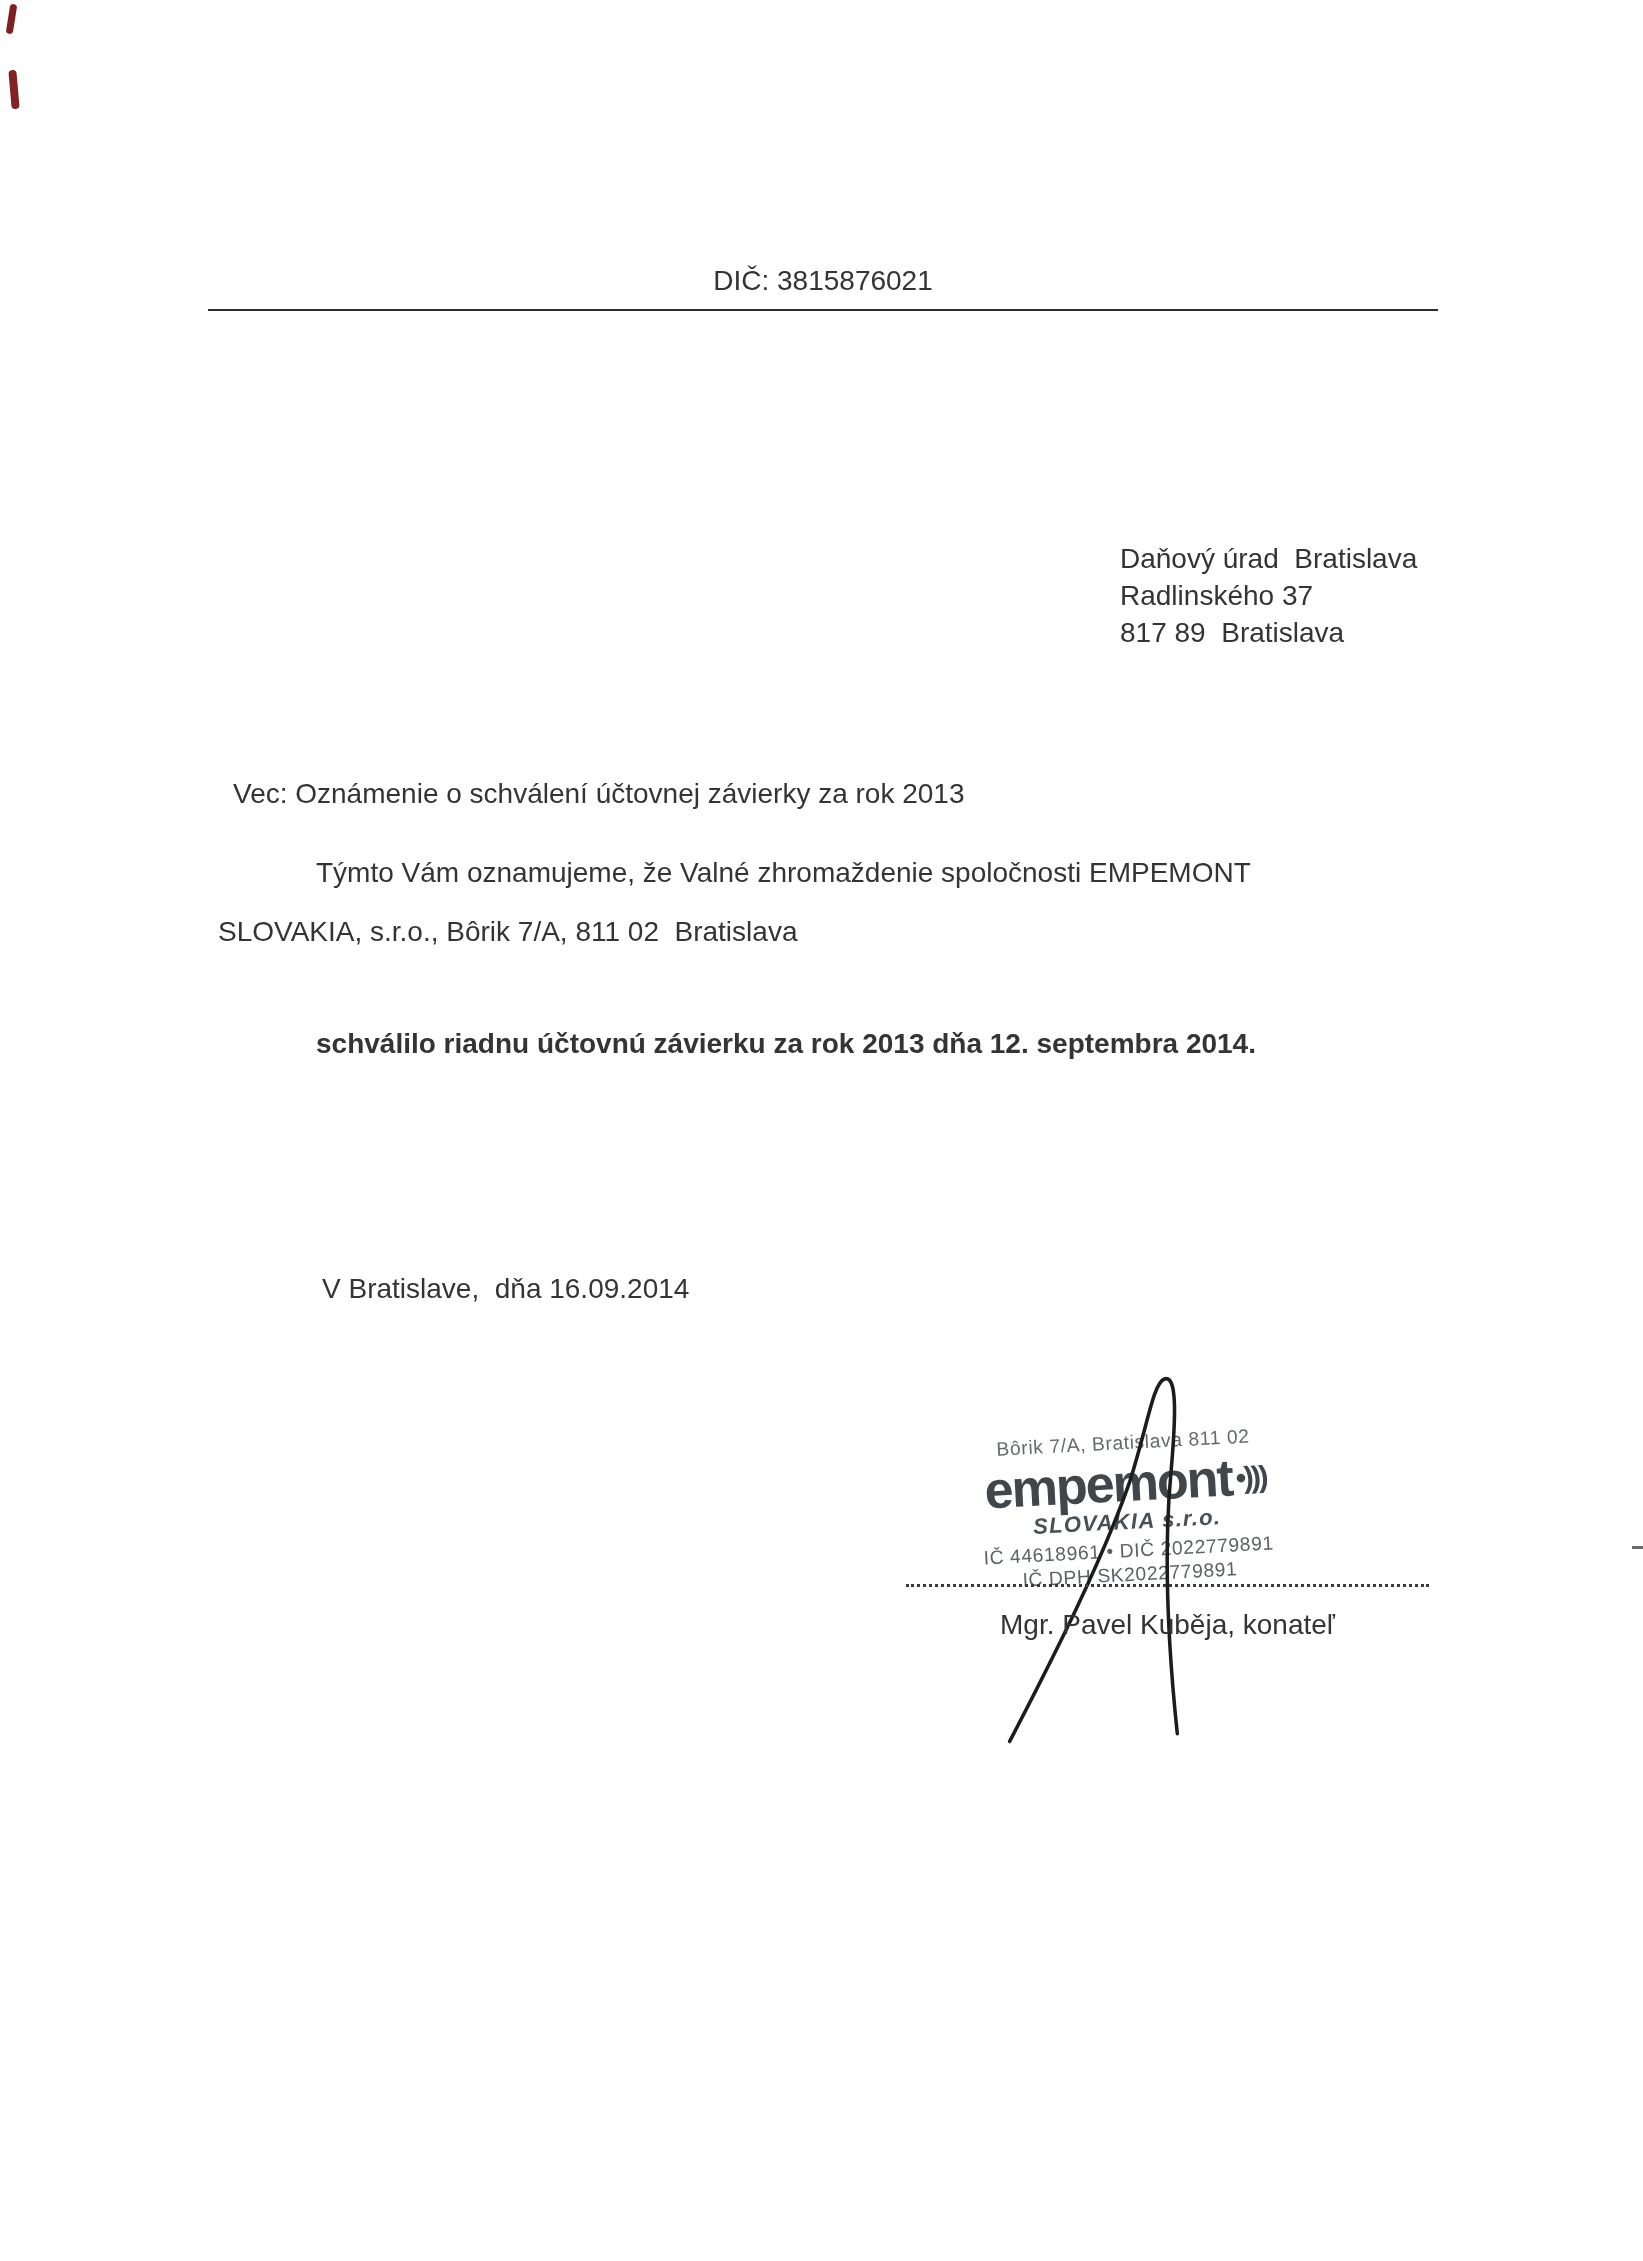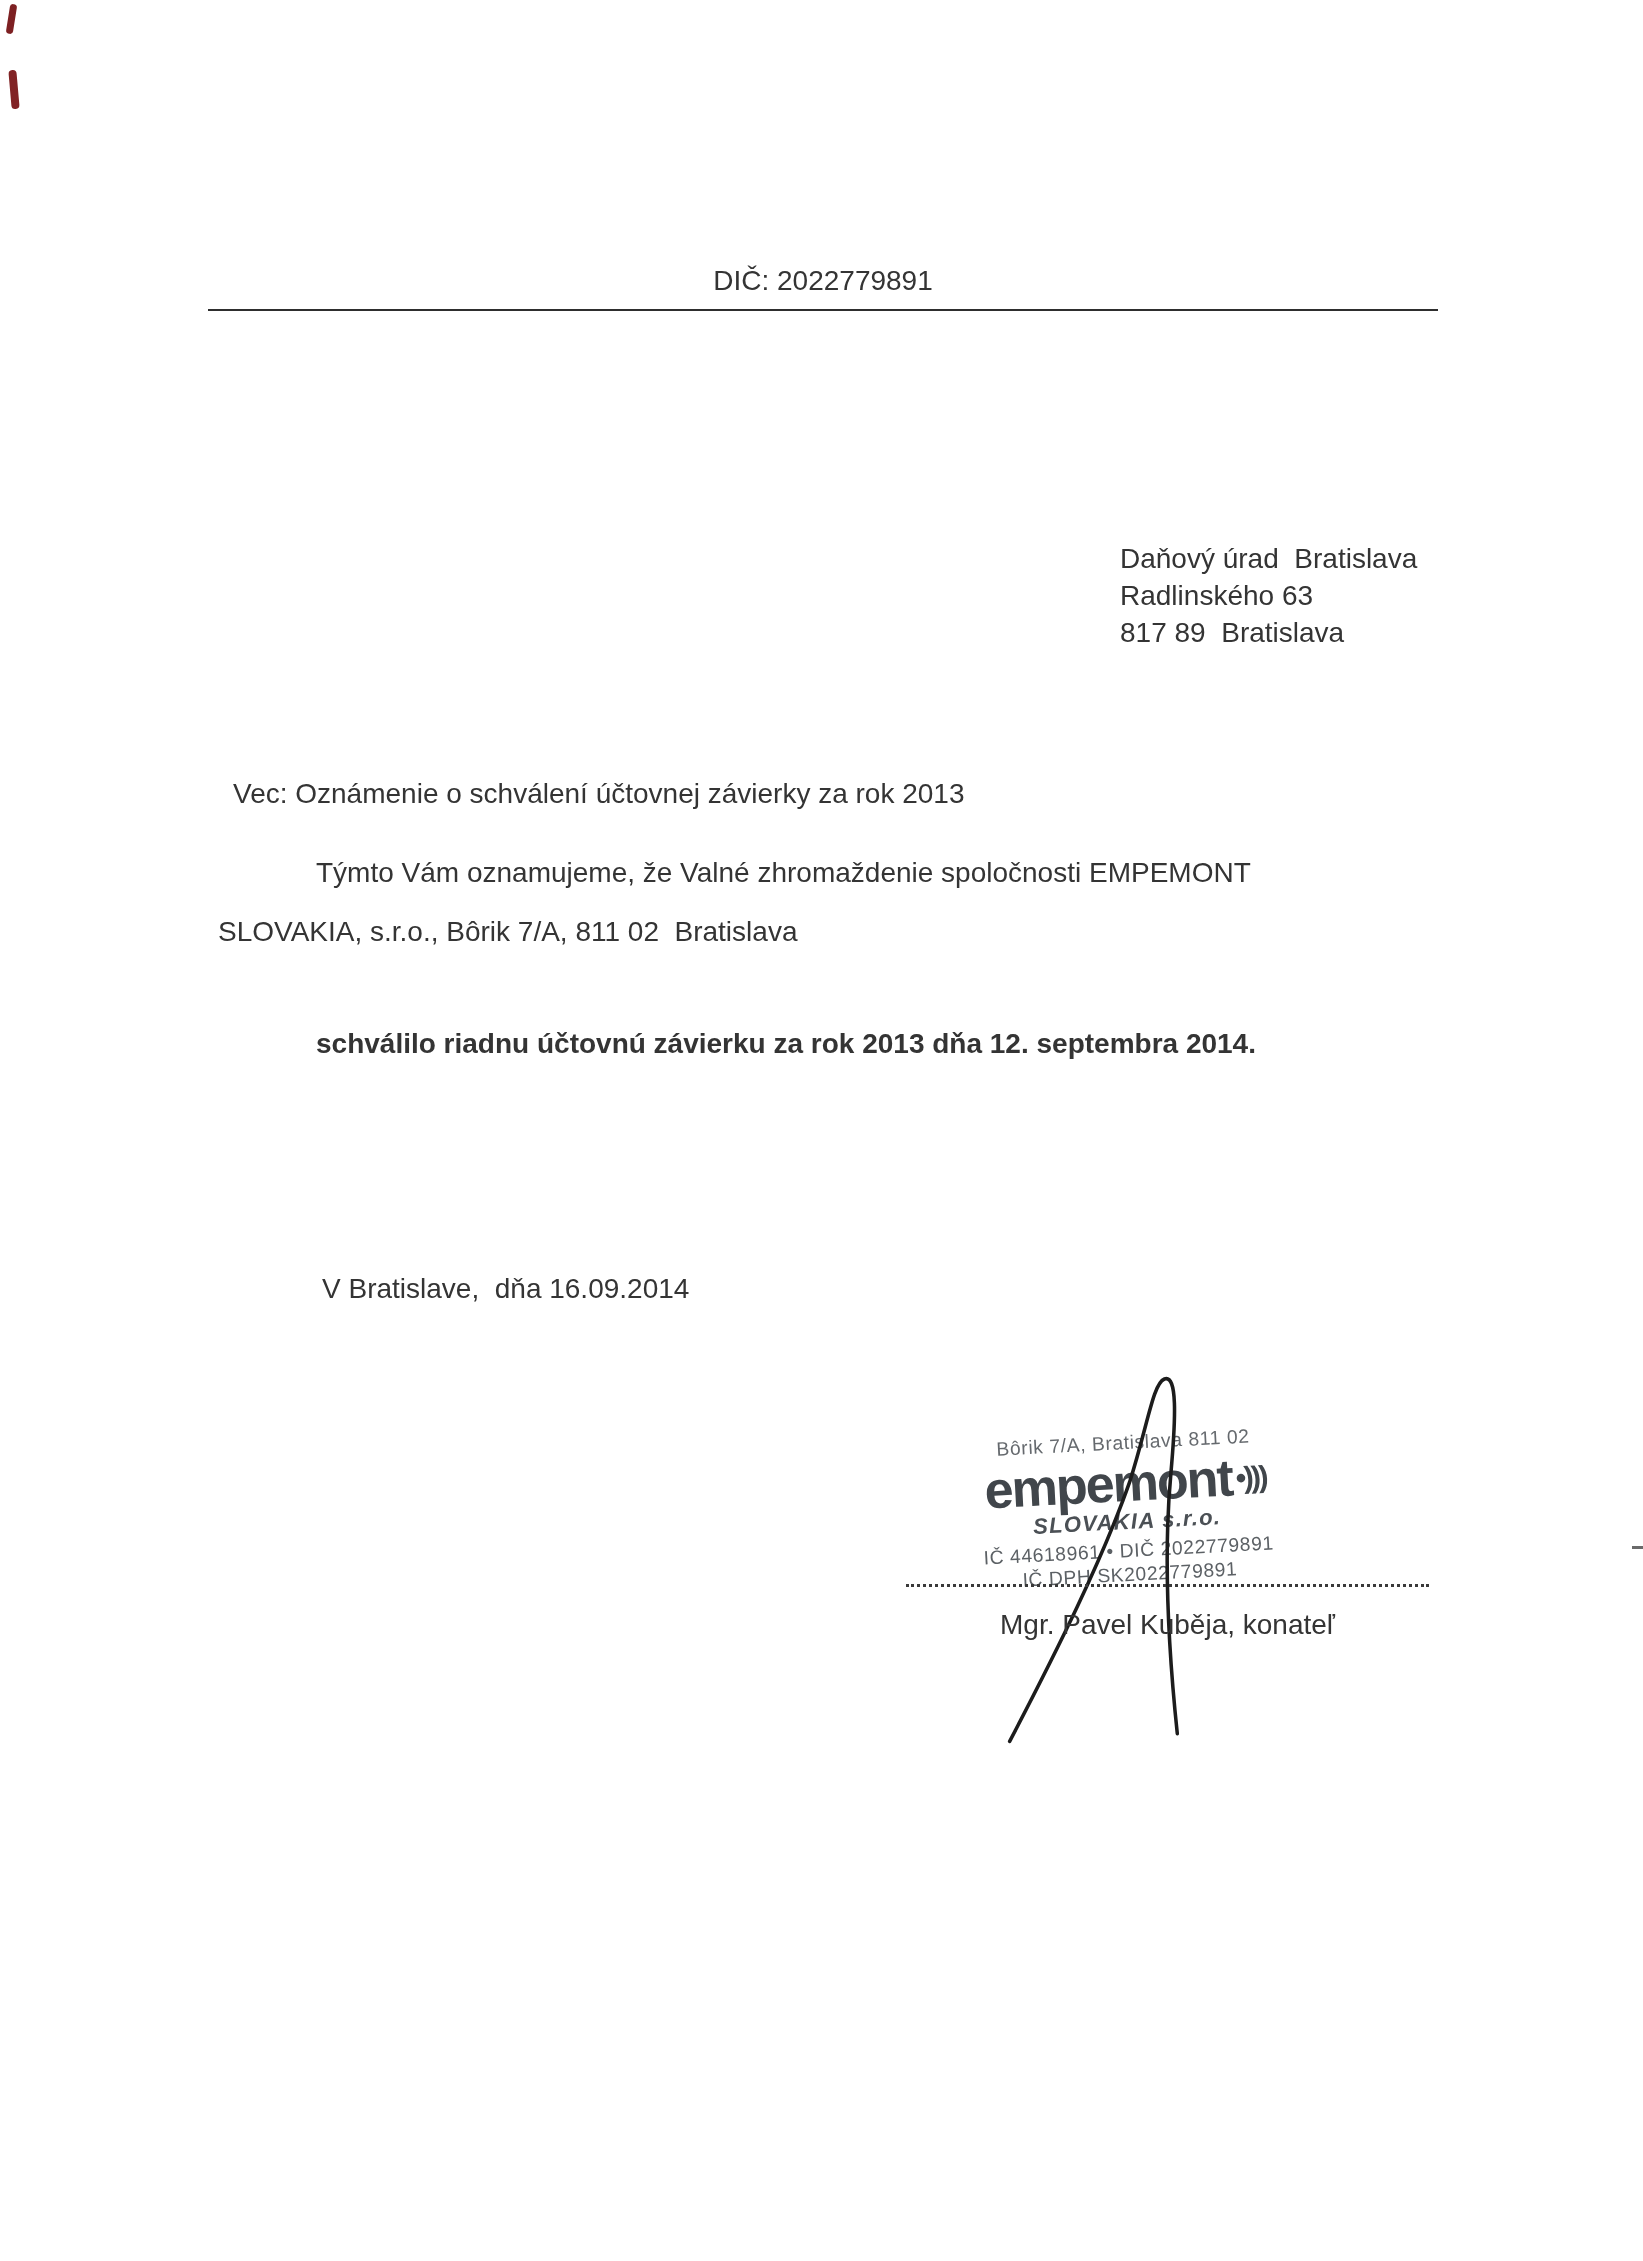--- a/index.html
+++ b/index.html
@@ -84,26 +84,26 @@
 </style>
 </head>
 <body>
 
 <div class="page">
 
   <div class="abs artifact-red-1"></div>
   <div class="abs artifact-red-2"></div>
   <div class="abs artifact-dash"></div>
 
-  <div class="abs txt center taxid-line">DIČ: 2022779891</div>
+  <div class="abs txt center taxid-line">DIČ: 3815876021</div>
   <div class="abs header-rule"></div>
 
   <div class="abs recipient">
     <div class="txt">Daňový úrad  Bratislava</div>
-    <div class="txt">Radlinského 63</div>
+    <div class="txt">Radlinského 37</div>
     <div class="txt">817 89  Bratislava</div>
   </div>
 
   <div class="abs txt subject-line">Vec: Oznámenie o schválení účtovnej závierky za rok 2013</div>
 
   <div class="abs txt body-par">Týmto Vám oznamujeme, že Valné zhromaždenie spoločnosti EMPEMONT SLOVAKIA, s.r.o., Bôrik 7/A, 811 02  Bratislava</div>
 
   <div class="abs txt approval-line">schválilo riadnu účtovnú závierku za rok 2013 dňa 12. septembra 2014.</div>
 
   <div class="abs txt date-line">V Bratislave,  dňa 16.09.2014</div>

